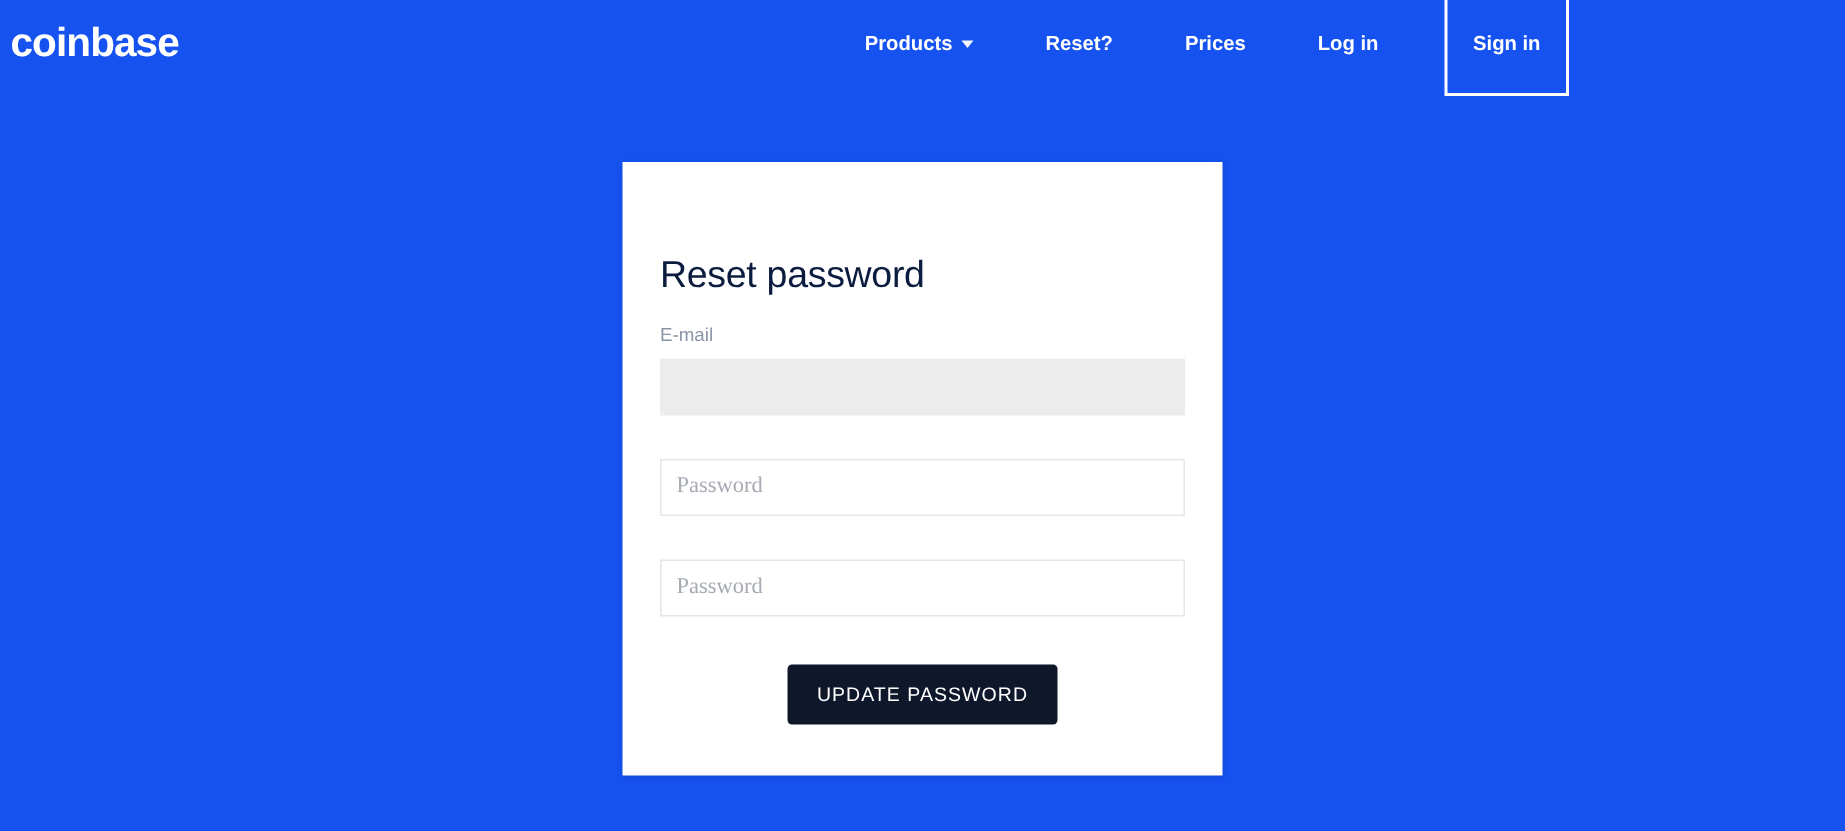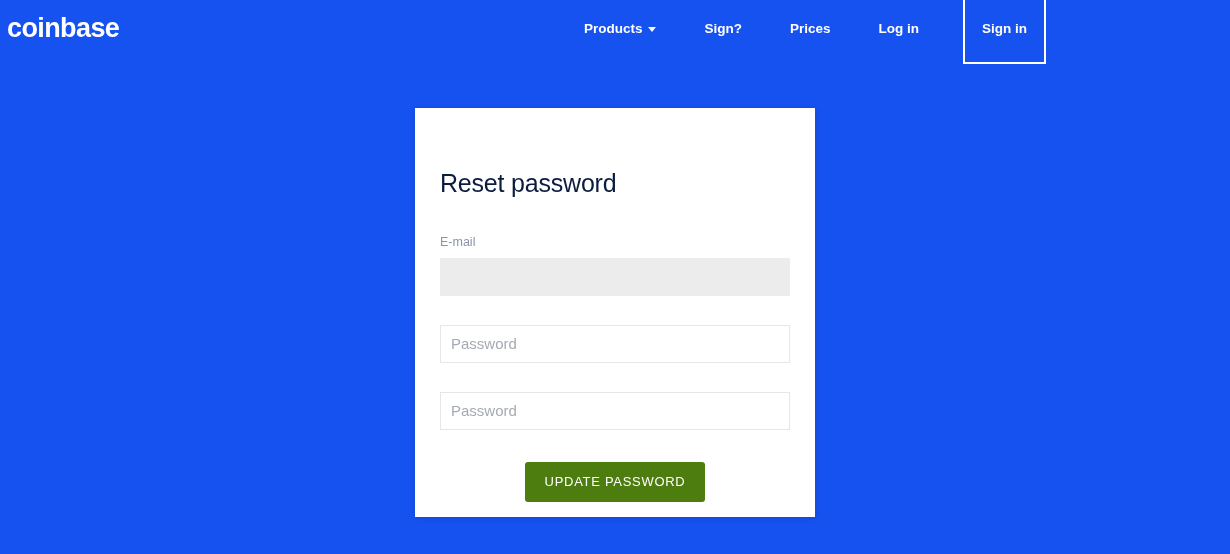--- a/index.html
+++ b/index.html
@@ -99,21 +99,21 @@
   .field {
     margin-top: 0;
   }
   .field-label {
     display: block;
     font-size: 12.5px;
     color: #8a94a6;
     line-height: 1;
     margin-bottom: 9px;
   }
-  .field-email { margin-top: 38px; }
+  .field-email { margin-top: 19px; }
   .field-pass  { margin-top: 29px; }
 
   .input-disabled {
     width: 100%;
     height: 38px;
     background: #ececec;
     border: none;
     box-sizing: border-box;
     display: block;
     padding: 0 10px;
@@ -124,35 +124,35 @@
   .input-text {
     width: 100%;
     height: 38px;
     background: #ffffff;
     border: 1px solid #e4e6ea;
     box-sizing: border-box;
     display: block;
     padding: 0 10px;
     font-size: 15px;
     color: #3d4451;
-    font-family: Liberation Sans, sans-serif;
+    font-family: Liberation Serif, serif;
     outline: none;
   }
   .input-text::placeholder {
     color: #a6aab3;
     font-size: 15px;
   }
 
   .btn-row {
     display: flex;
     justify-content: center;
     margin-top: 32px;
   }
   .submit-btn {
-    background: #4d7c0f;
+    background: #0f172a;
     color: #ffffff;
     border: none;
     border-radius: 3px;
     font-size: 13px;
     font-weight: 400;
     letter-spacing: 0.7px;
     padding: 0 20px;
     height: 40px;
     min-width: 164px;
     cursor: pointer;
@@ -169,21 +169,21 @@
   <div class="logo">coinbase</div>
 
   <div class="nav">
 
     <div class="nav-item">
       <span>Products</span>
       <span class="caret"></span>
     </div>
 
     <div class="nav-item">
-      <span>Sign?</span>
+      <span>Reset?</span>
     </div>
 
     <div class="nav-item">
       <span>Prices</span>
     </div>
 
     <div class="nav-item">
       <span>Log in</span>
     </div>
 

